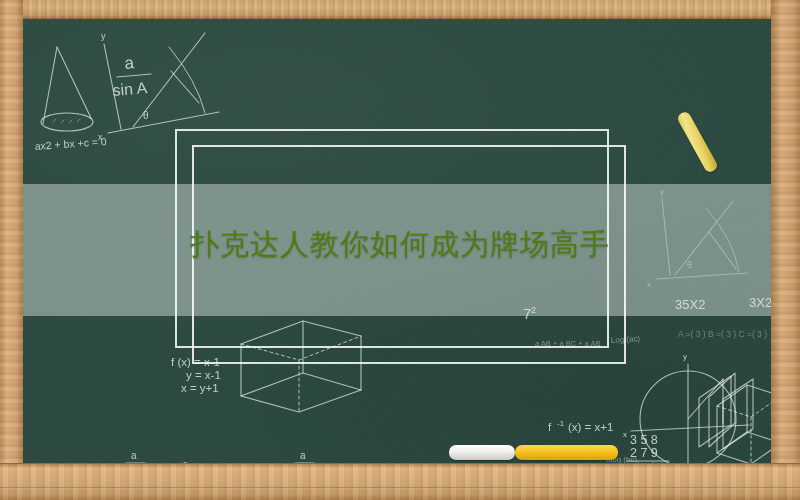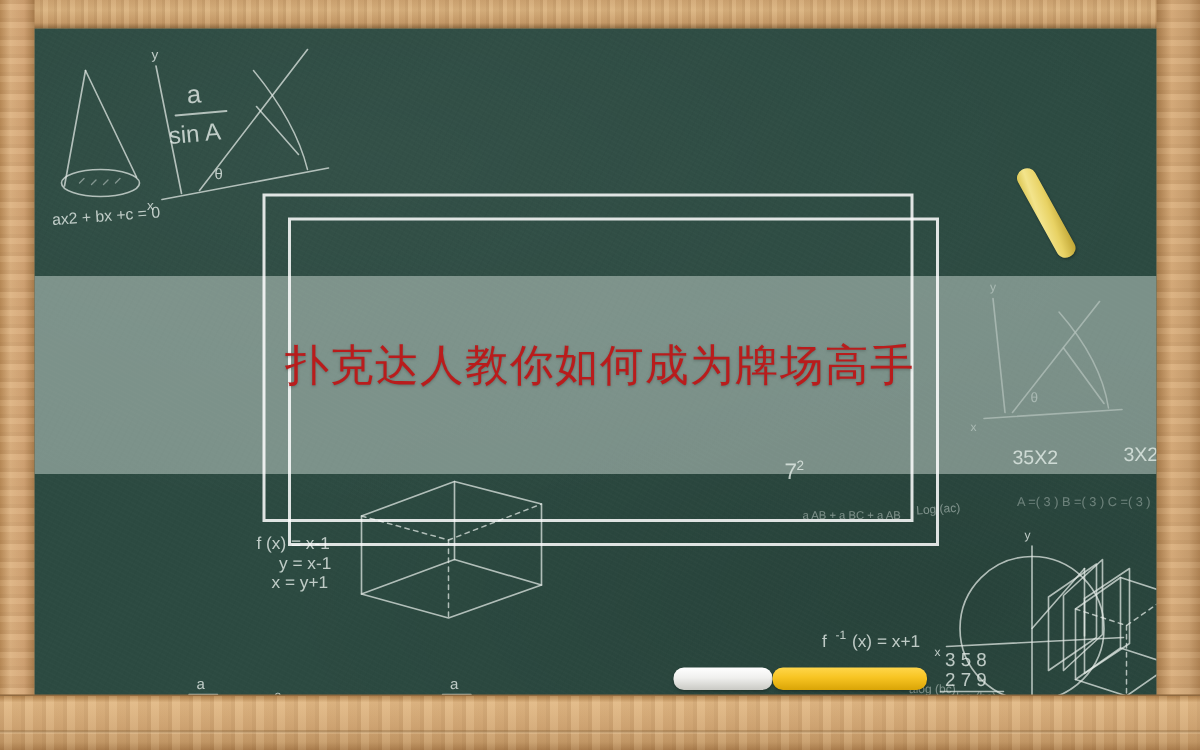--- a/index.html
+++ b/index.html
@@ -106,21 +106,21 @@
   .deco-outer{left:152px;top:110px;width:434px;height:219px;}
   .deco-inner{left:169px;top:126px;width:434px;height:219px;}
 
   
   .title{
     position:absolute;left:0;top:226px;width:800px;
     text-align:center;
     font-size:29px;
     line-height:36px;
     letter-spacing:1px;
-    color:#b91c1c;
+    color:#4d7c0f;
     font-family:"Liberation Sans","DejaVu Sans",sans-serif;
     text-shadow:0 1px 2px rgba(0,0,0,.25);
     white-space:nowrap;
   }
 
   
   .chalk-stick-tilt{
     position:absolute;left:668px;top:90px;
     width:13px;height:66px;border-radius:6px;
     background:linear-gradient(100deg,#d8c24a 0%,#f3e48c 28%,#e8d264 60%,#bba02f 100%);

